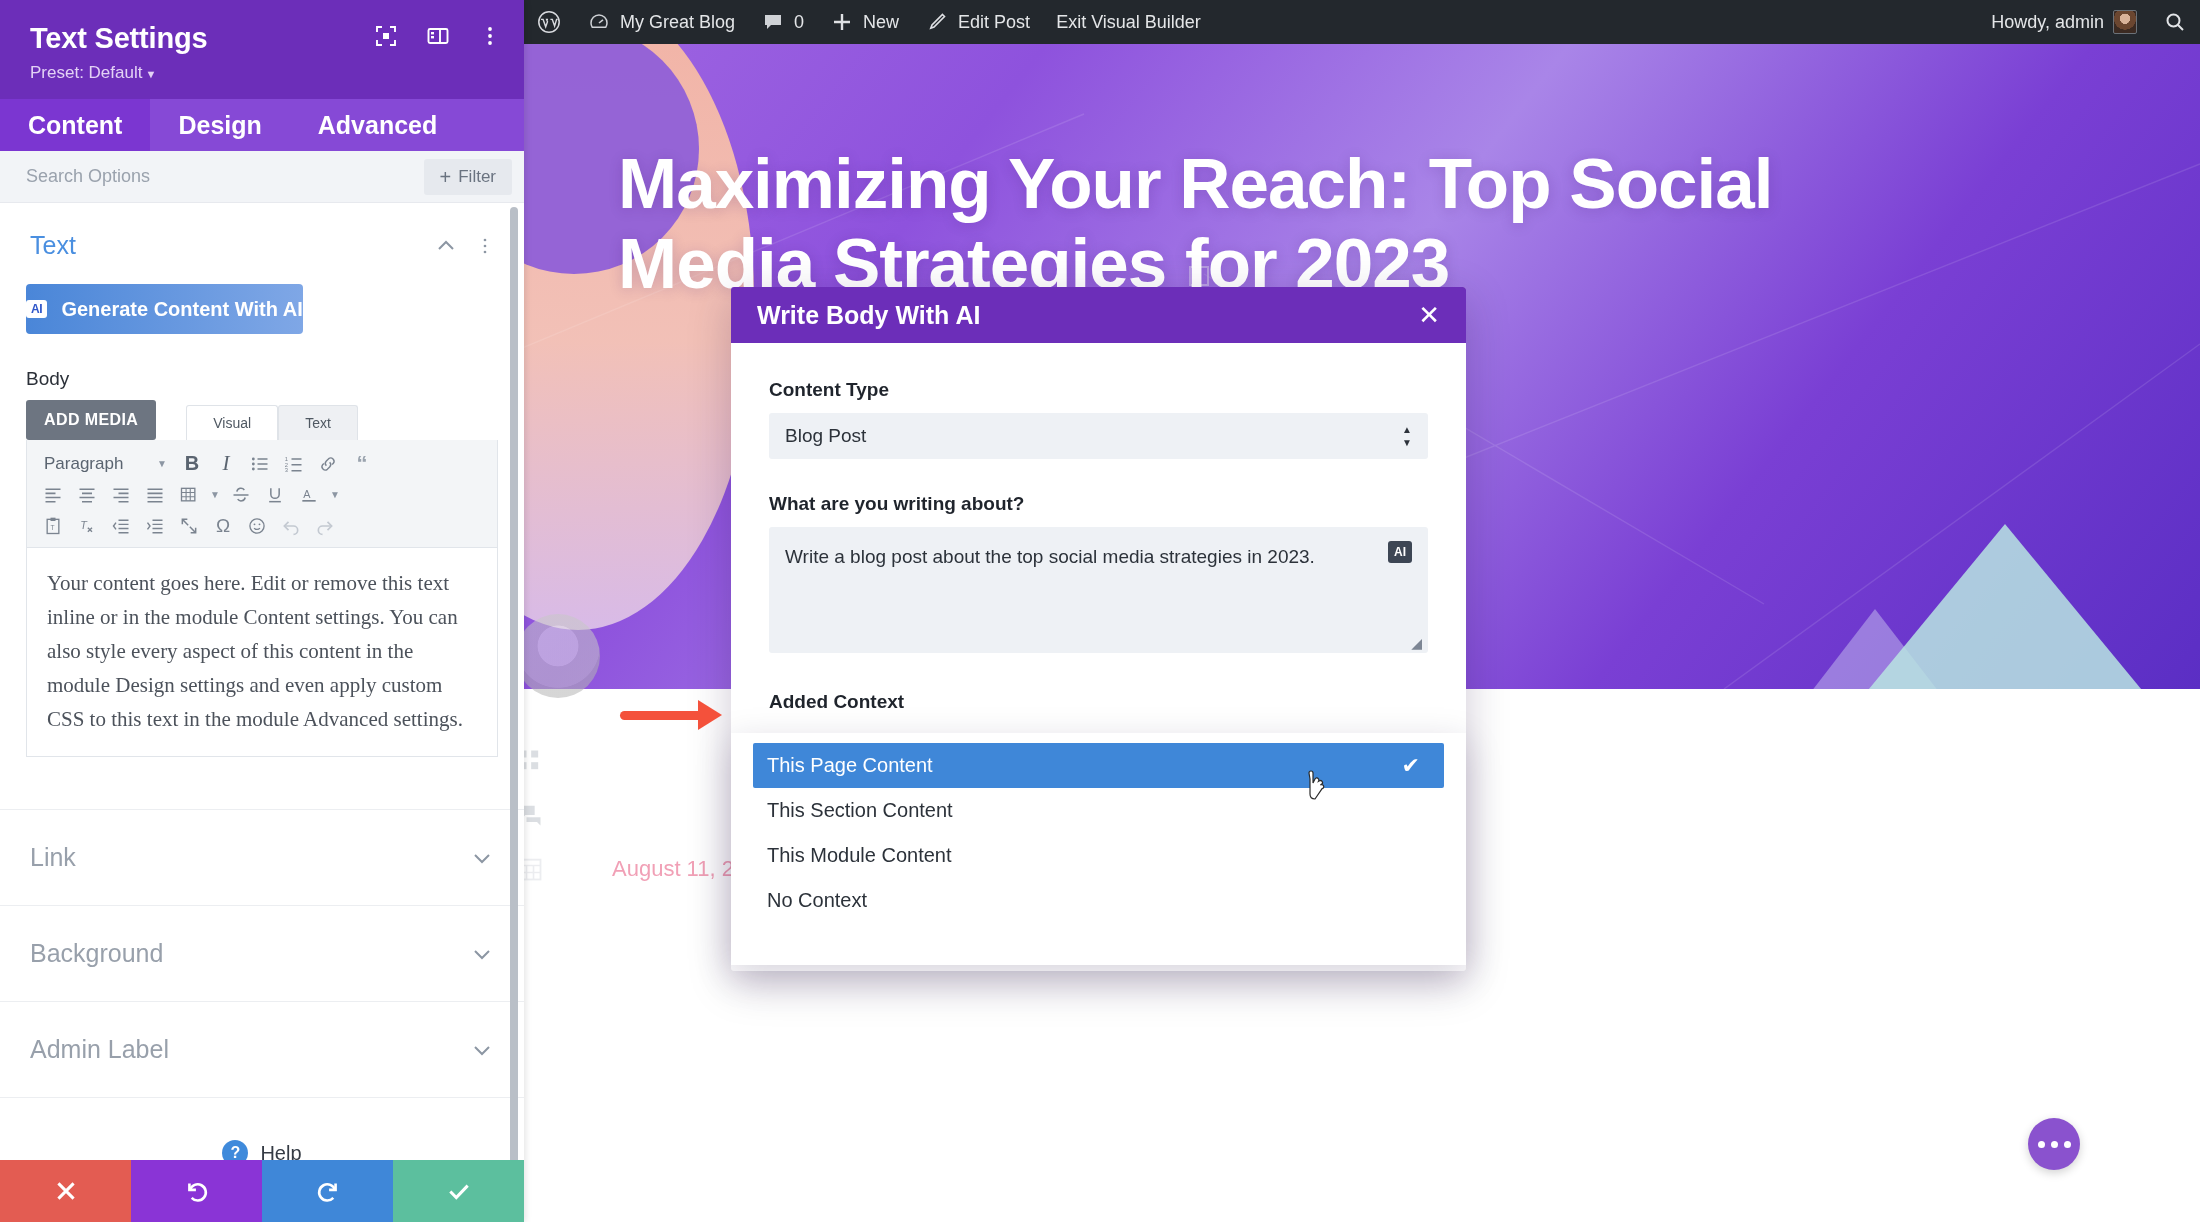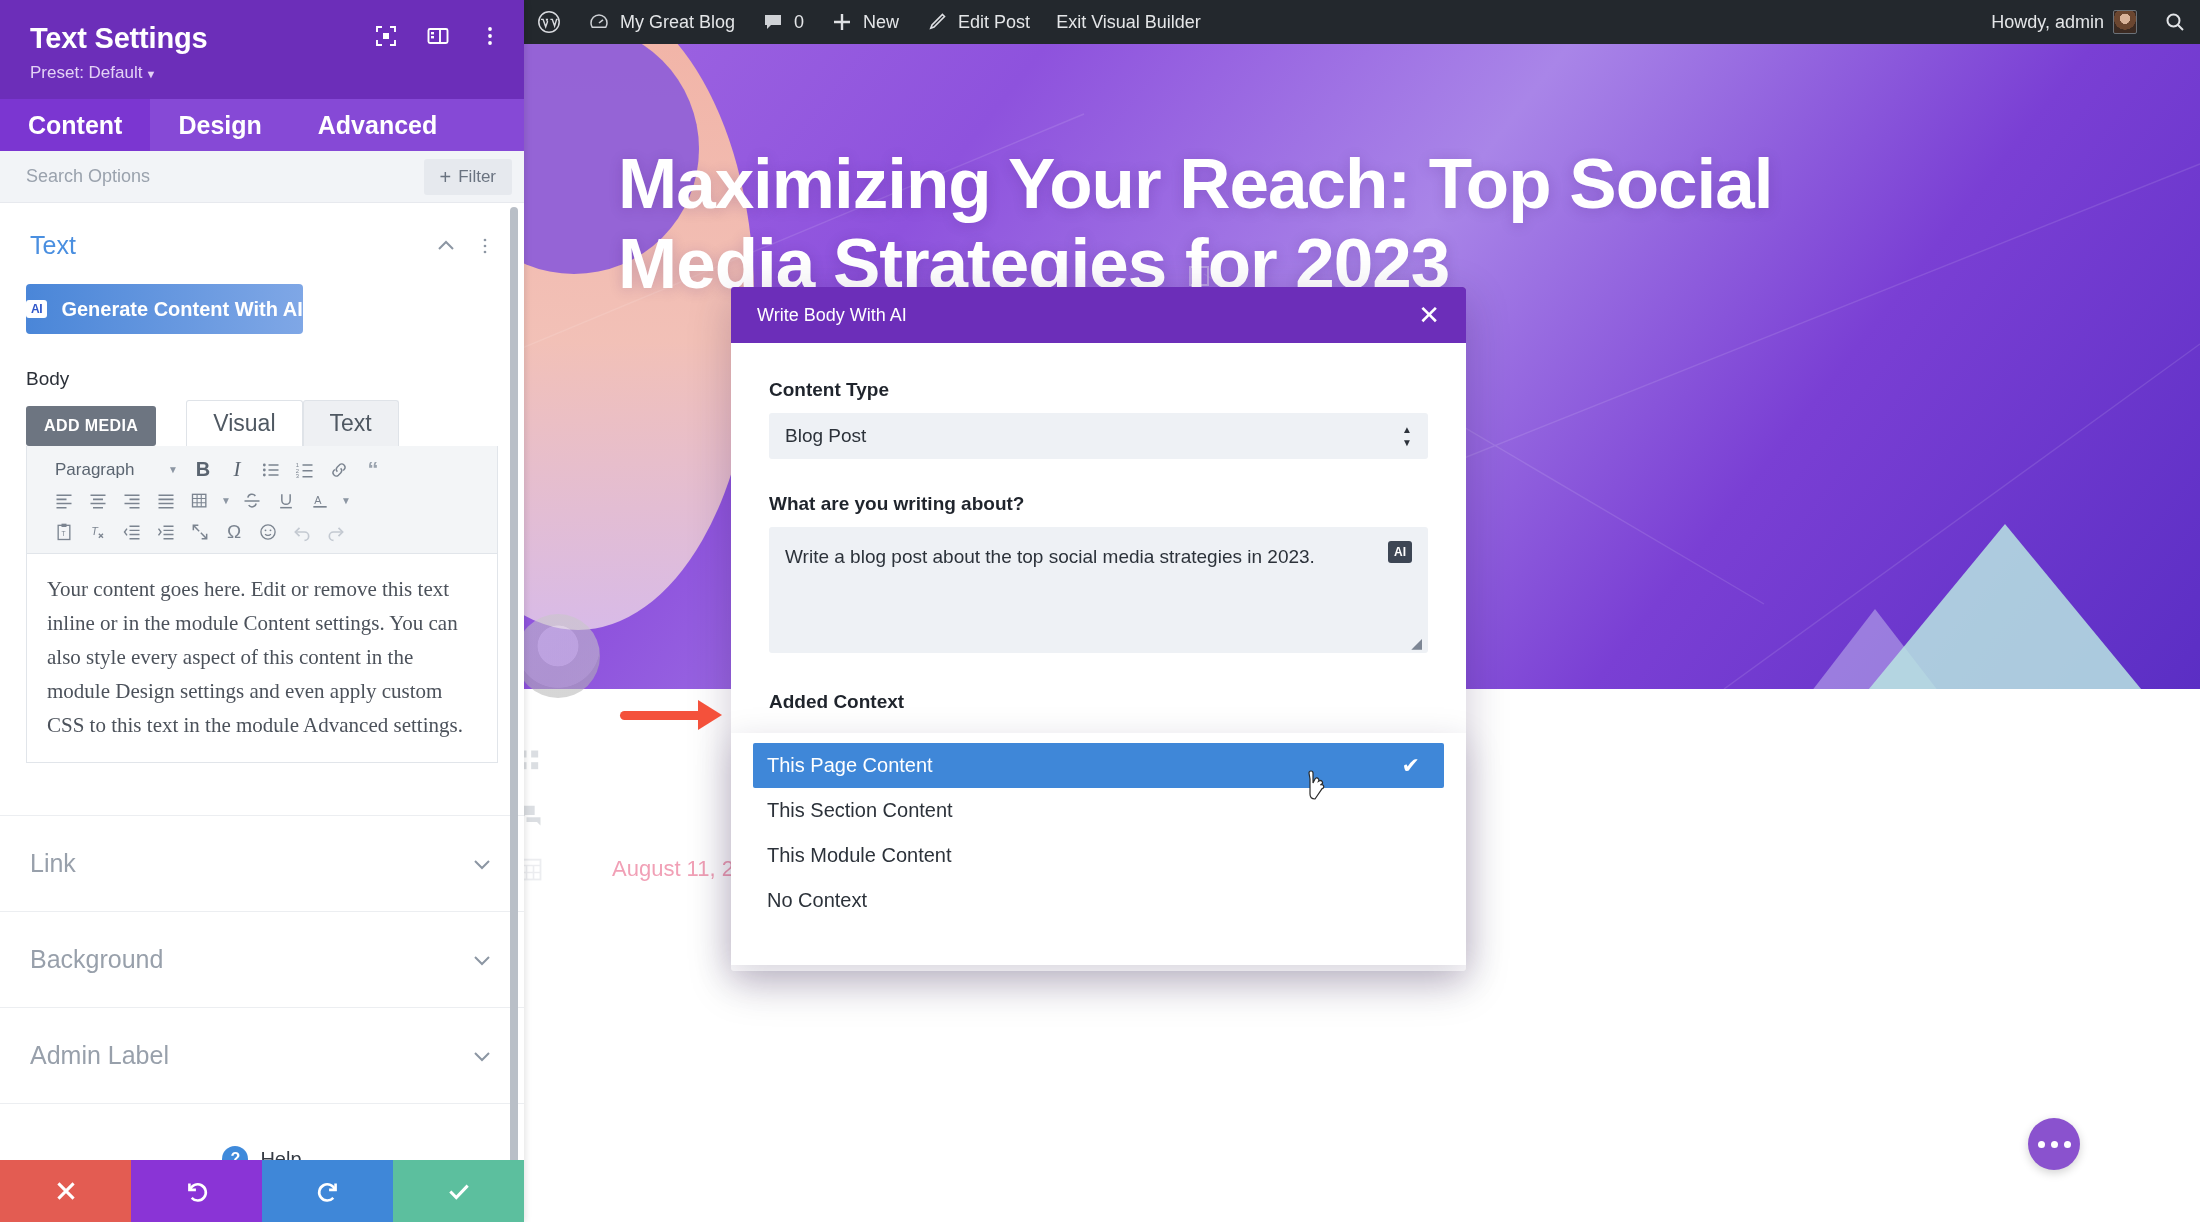--- a/index.html
+++ b/index.html
@@ -109,29 +109,29 @@
 
   .editor-wrap { margin: 0 26px; }
   .editor-topbar { display:flex; align-items:flex-end; }
   .addmedia-btn {
     background:#6d7581; color:#fff; font-size:16px; font-weight:700;
     letter-spacing:.4px; padding:11px 18px; border:none; border-radius:3px;
     cursor:pointer; font-family:"Liberation Sans", sans-serif;
   }
   .ed-tabs { display:flex; margin-left:30px; align-items:flex-end; }
   .ed-tab {
-    padding: 9px 26px; font-size: 23px; color:#4f5862; cursor:pointer;
+    padding: 9px 26px; font-size: 14px; color:#4f5862; cursor:pointer;
     background:#eef0f3; border:1px solid #dfe3e8; border-bottom:none;
     border-radius: 3px 3px 0 0;
   }
   .ed-tab.active { background:#fff; }
 
   .ed-toolbar {
     background:#f3f5f7; border:1px solid #e1e5ea; border-top:none;
-    padding: 8px 10px 6px 22px;
+    padding: 8px 10px 6px 11px;
   }
   .ed-row { display:flex; align-items:center; gap: 4px; height:31px; }
   .ed-btn {
     width: 30px; height: 28px; display:flex; align-items:center;
     justify-content:center; cursor:pointer; color:#7b8490; font-size:17px;
   }
   .ed-para {
     width: 135px; height: 28px; display:flex; align-items:center;
     justify-content:space-between; font-size:17px; color:#5a6470;
     padding: 0 6px; cursor:pointer;
@@ -267,21 +267,21 @@
   #ai-modal {
     position:absolute; left:731px; top:287px; width:735px;
     background:#fff; z-index:60;
     box-shadow:0 12px 44px rgba(30,10,60,.22);
     border-radius: 3px;
   }
   .modal-head {
     background:#6c2eb9; height:56px; display:flex; align-items:center;
     padding: 0 26px; border-radius: 3px 3px 0 0;
   }
-  .modal-title { color:#fff; font-size:18px; font-weight:400; flex:1; }
+  .modal-title { color:#fff; font-size:25px; font-weight:700; flex:1; }
   .modal-close { color:#fff; font-size:26px; cursor:pointer; line-height:1; }
 
   .modal-body { padding: 36px 38px 30px 38px; }
   .m-label { font-size:19px; color:#1f242c; font-weight:600; margin-bottom:12px; }
   .m-select {
     height:46px; background:#eef1f5; border:none; border-radius:3px;
     display:flex; align-items:center; justify-content:space-between;
     padding: 0 16px; font-size:19px; color:#2c323a; cursor:pointer;
     margin-bottom: 34px;
   }

